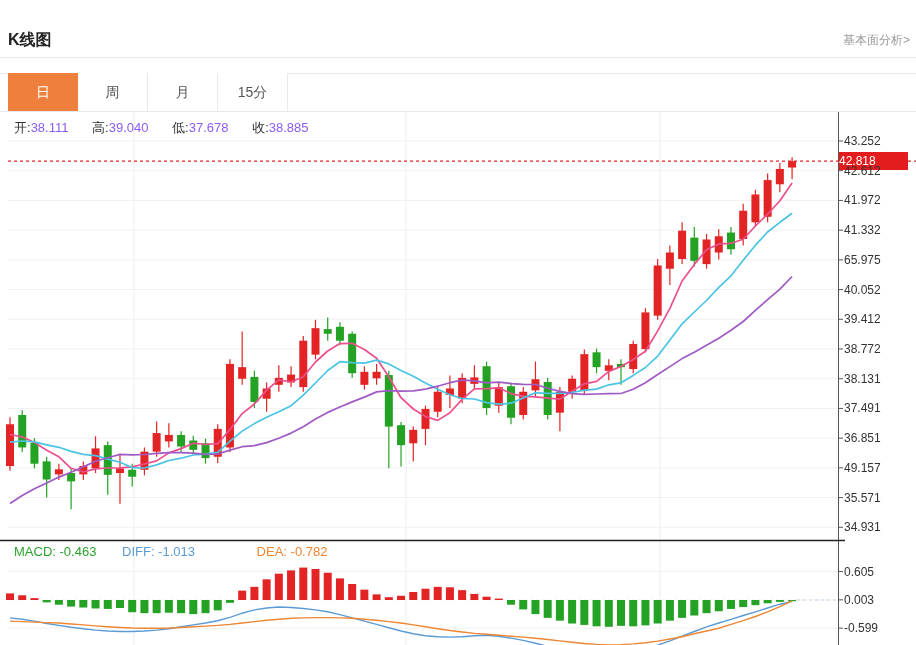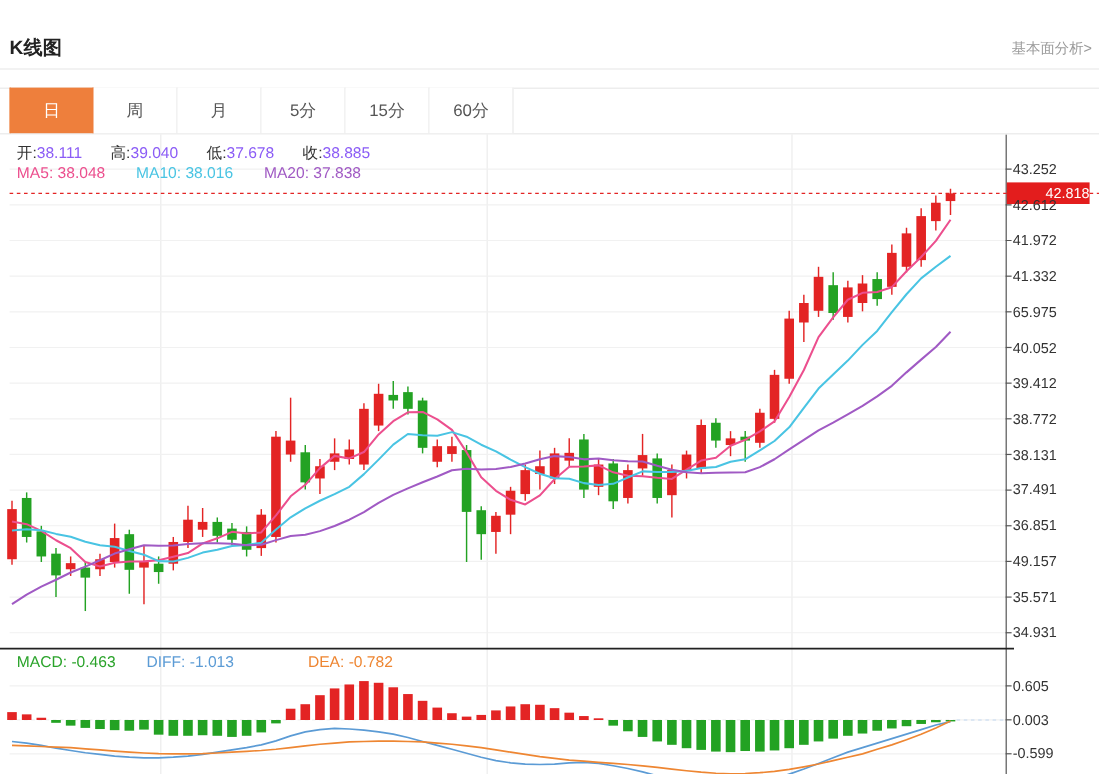--- a/index.html
+++ b/index.html
@@ -25,21 +25,21 @@
   .ma10{color:#49c4e3;margin-right:22px;}
   .ma20{color:#a05ac4;}
   .macd-v{color:#2aa32a;margin-right:22px;}
   .diff-v{color:#5b9bd5;margin-right:22px;}
   .dea-v{color:#ee8632;padding-left:36px;}
   #ohlc-legend{top:95px;}
   #ma-legend{top:112px;}
   #macd-legend{top:520px;}
   .ylab{position:absolute;left:844px;width:70px;font-size:12px;color:#333;height:14px;line-height:14px;}
   #price-tag{position:absolute;left:839px;top:128px;width:69px;height:18px;background:#e31d1d;
-             color:#fff;font-size:12px;line-height:18px;text-align:right;}
+             color:#fff;font-size:12px;line-height:18px;text-align:left;}
 </style>
 </head>
 <body>
 
 <div id="app">
   <svg id="chart-svg" width="916" height="645">
     <g id="g-grid">
         <line x1="134" y1="88" x2="134" y2="642" stroke="#ececec" stroke-width="1"></line>
         <line x1="406" y1="88" x2="406" y2="642" stroke="#ececec" stroke-width="1"></line>
         <line x1="660" y1="88" x2="660" y2="642" stroke="#ececec" stroke-width="1"></line>
@@ -300,35 +300,28 @@
   <div class="page-title">K线图</div>
   <a class="fund-link">基本面分析&gt;</a>
   <div class="hline" id="title-divider"></div>
 
   <div class="hline" id="tabs-top"></div>
   <div class="hline" id="tabs-bottom"></div>
   <div id="tabs">
       <div class="tab active">日</div>
       <div class="tab">周</div>
       <div class="tab">月</div>
-      <div class="tab">5分</div>
       <div class="tab">15分</div>
-      <div class="tab">60分</div>
     </div>
 
   <div class="legend" id="ohlc-legend">
     <span class="pair"><span class="lbl">开:</span><span class="val-red">38.111</span></span>
     <span class="pair"><span class="lbl">高:</span><span class="val-red">39.040</span></span>
     <span class="pair"><span class="lbl">低:</span><span class="val-red">37.678</span></span>
     <span class="pair"><span class="lbl">收:</span><span class="val-red">38.885</span></span>
-  </div>
-  <div class="legend" id="ma-legend">
-    <span class="ma5">MA5: 38.048</span>
-    <span class="ma10">MA10: 38.016</span>
-    <span class="ma20">MA20: 37.838</span>
   </div>
   <div class="legend" id="macd-legend">
     <span class="macd-v">MACD: -0.463</span>
     <span class="diff-v">DIFF: -1.013</span>
     <span class="dea-v">DEA: -0.782</span>
   </div>
 
   <div id="price-tag">42.818</div>
   <div id="ylabels">
       <div class="ylab" style="top: 110px;">43.252</div>

